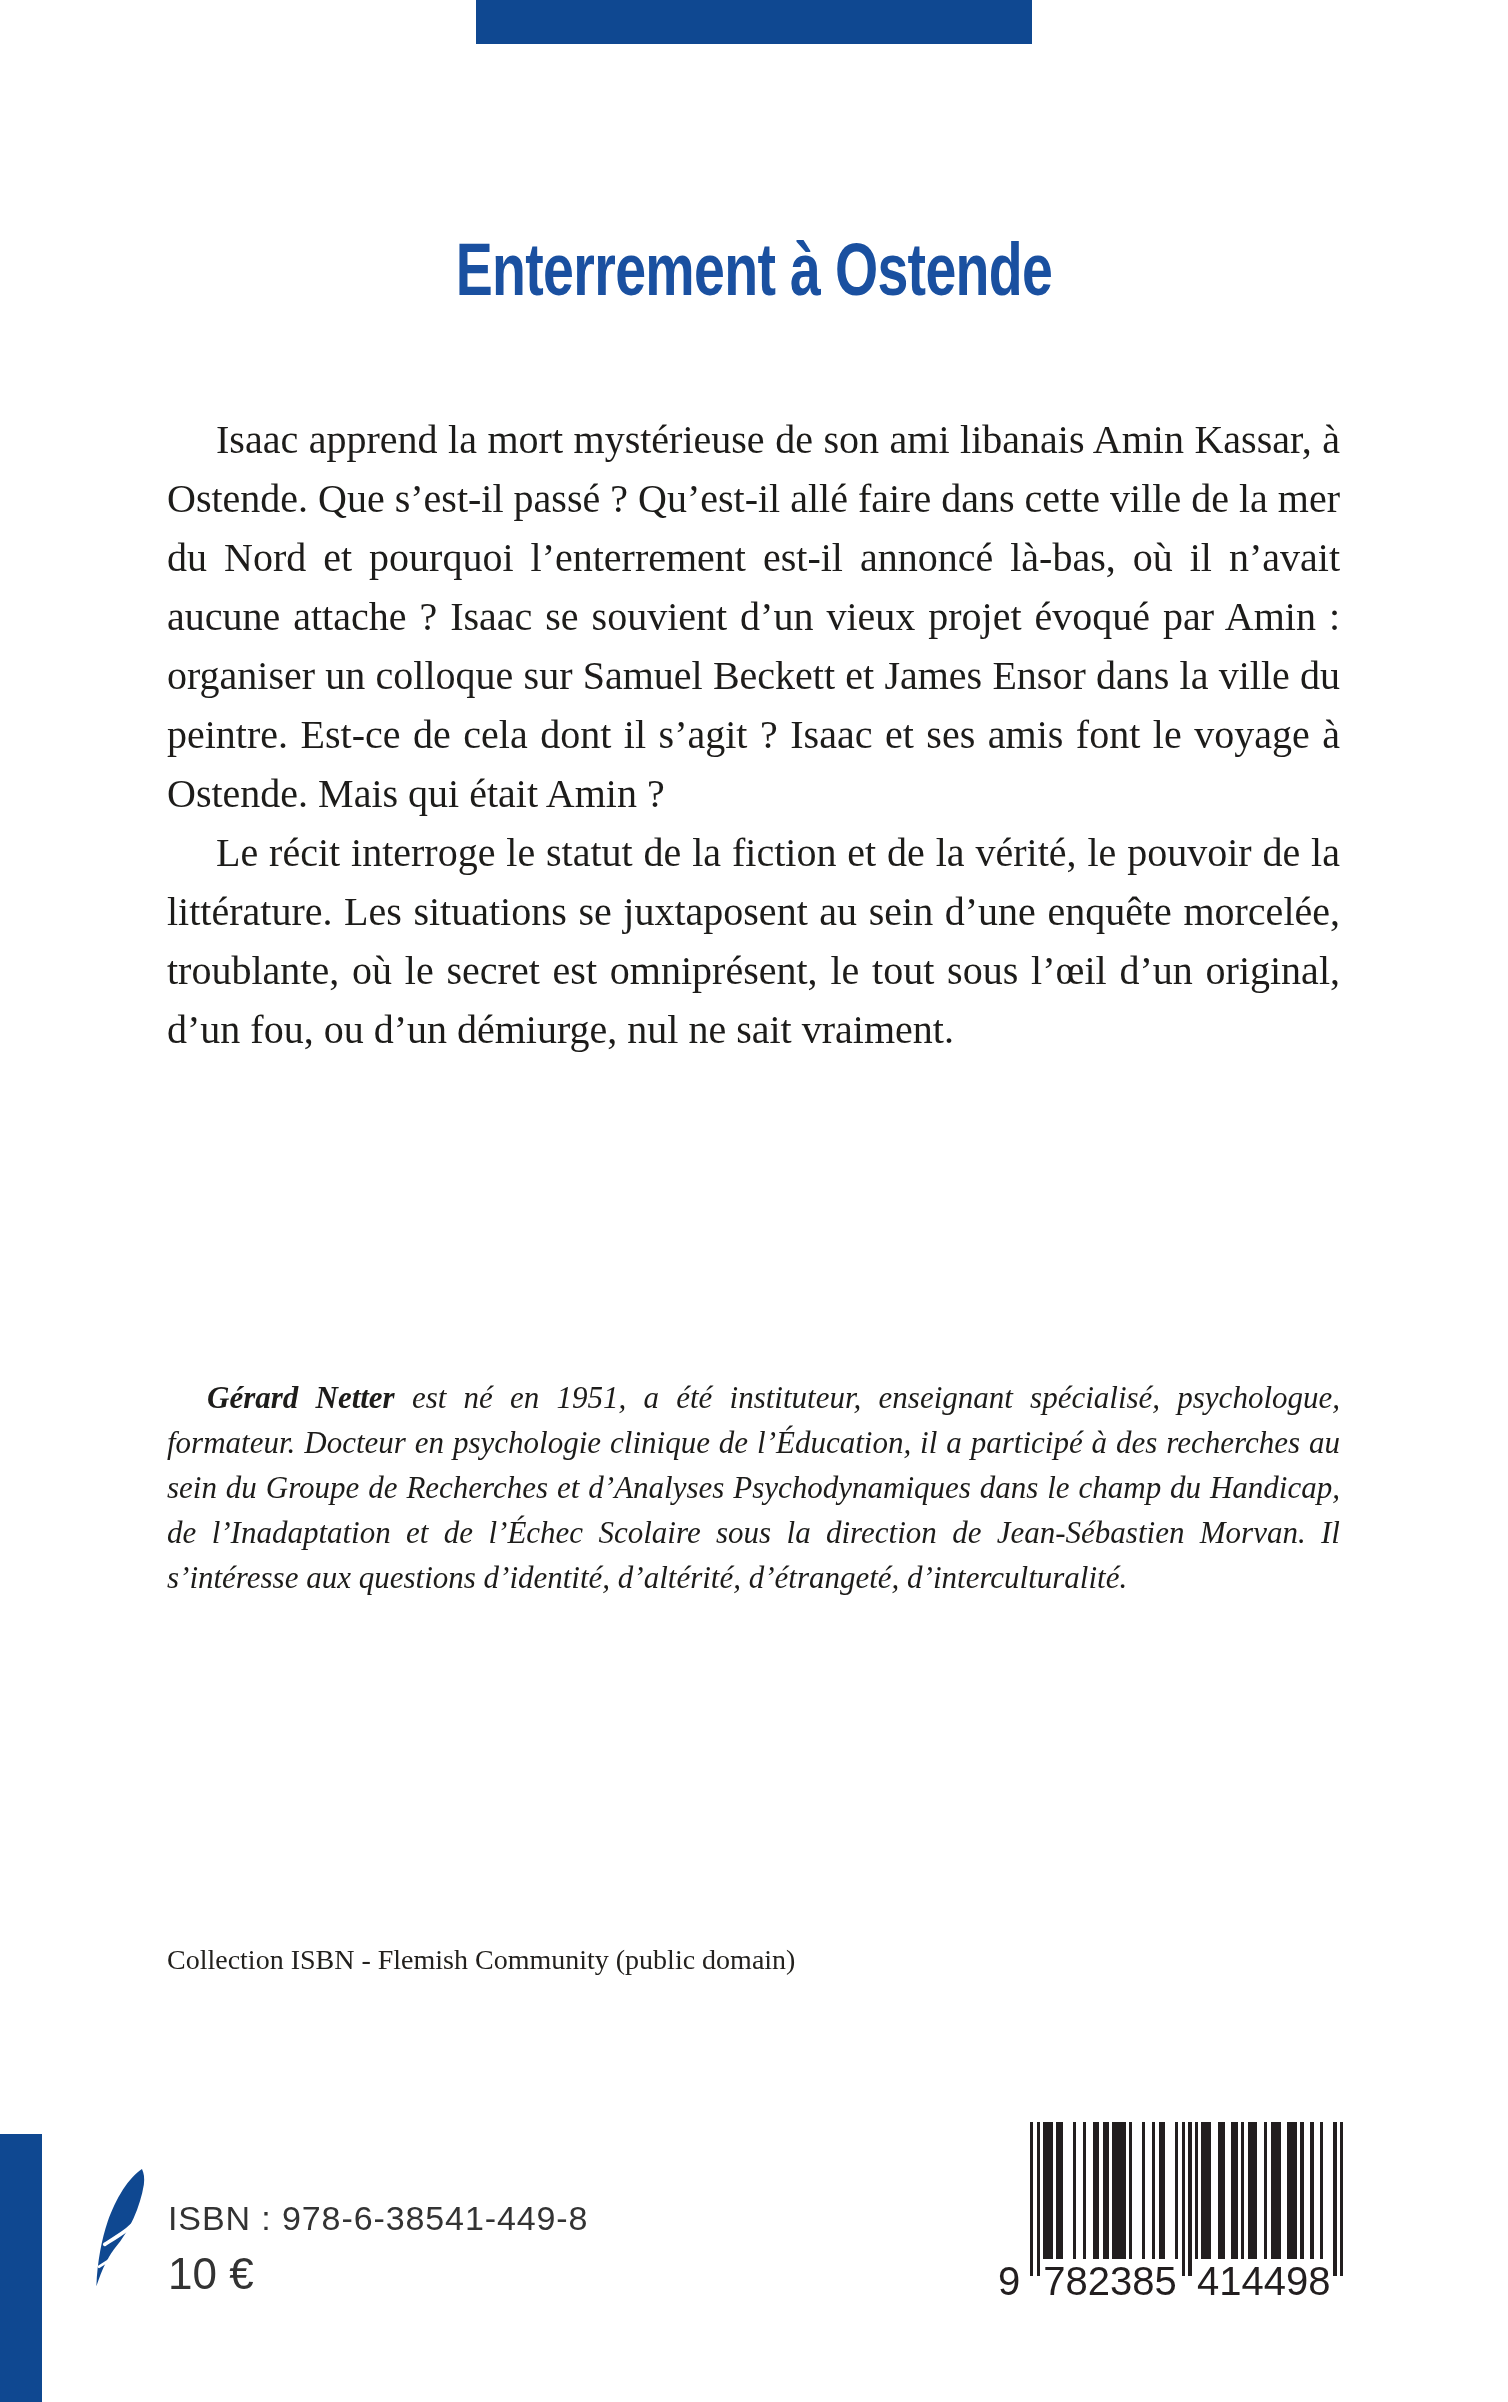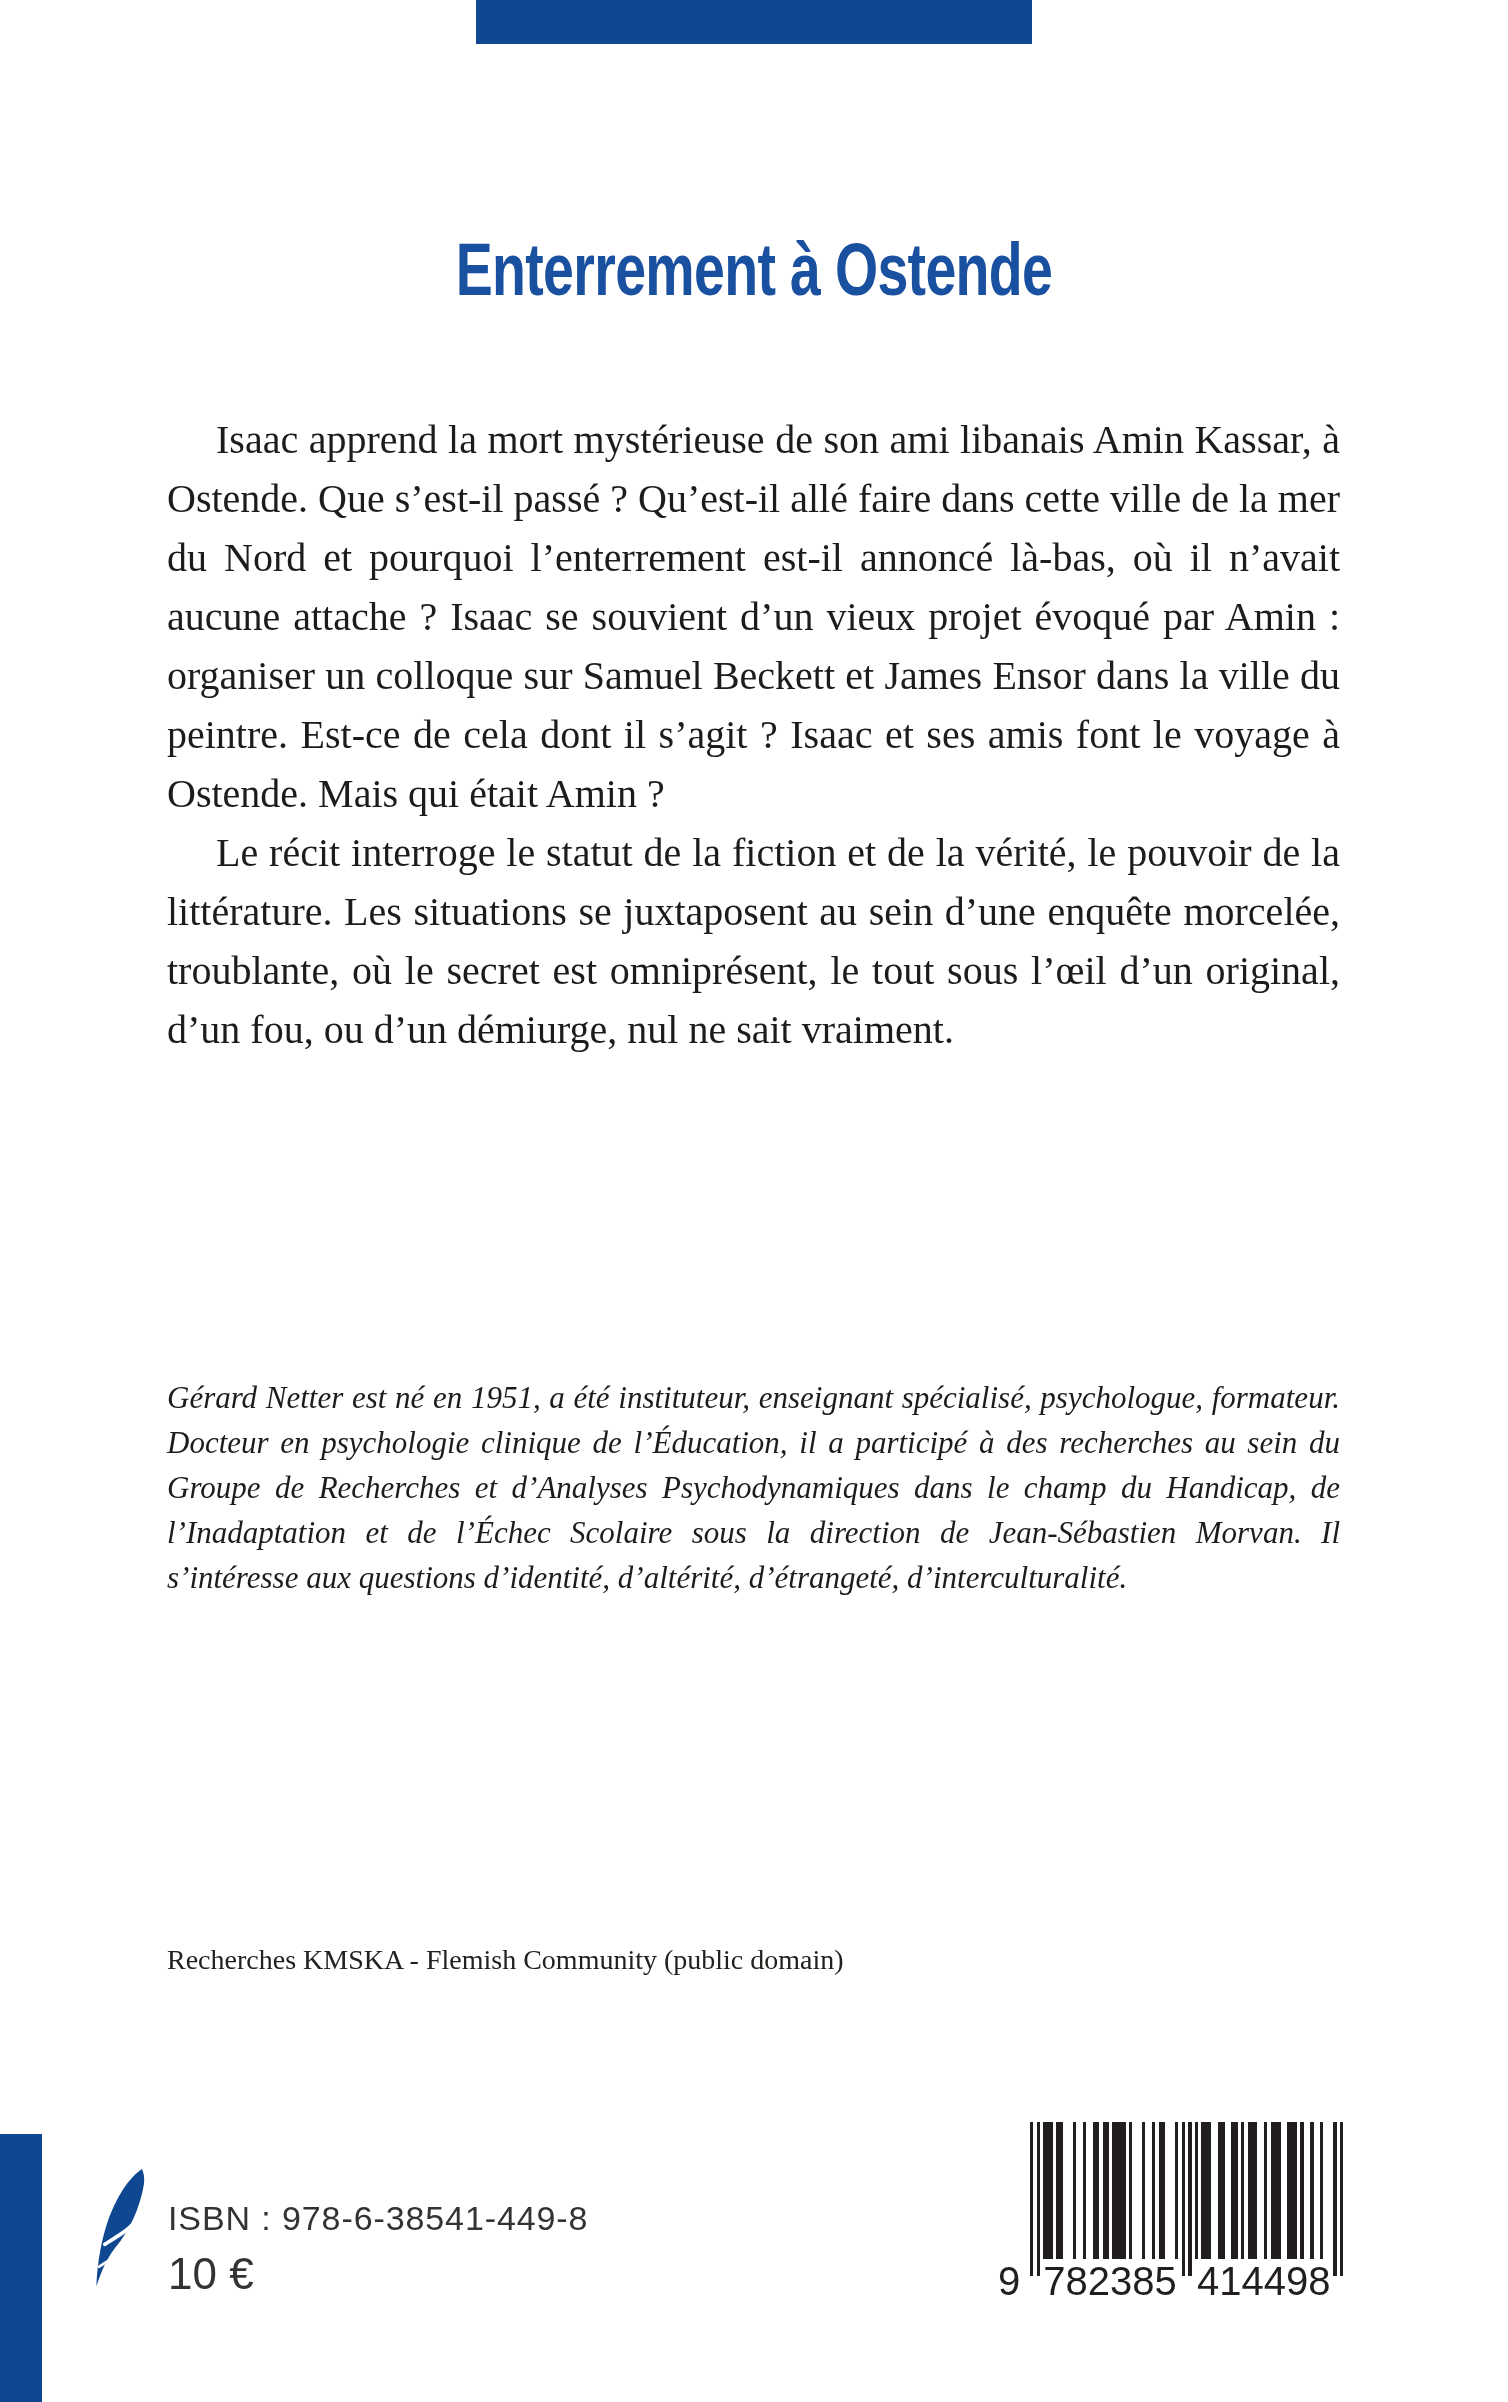--- a/index.html
+++ b/index.html
@@ -30,21 +30,21 @@
     position:absolute;left:167px;top:410px;width:1173px;
     font-size:40px;line-height:59px;
     text-align:justify;
   }
   .synopsis p{margin:0;text-indent:49px;}
   .bio{
     position:absolute;left:167px;top:1375px;width:1173px;
     font-size:31px;line-height:45px;
     font-style:italic;text-align:justify;
   }
-  .bio .bio-name{font-weight:normal;}
+  .bio .bio-name{font-weight:bold;margin-left:40px;}
   .credit{
     position:absolute;left:167px;top:1938px;
     font-size:28px;line-height:44px;color:#23211e;
   }
   .credit div{white-space:nowrap;}
   .left-band{
     position:absolute;left:0;top:2134px;width:42px;height:269px;
     background:#0f4891;
   }
   .feather{
@@ -92,21 +92,21 @@
   <div class="synopsis">
     <p>Isaac apprend la mort mystérieuse de son ami libanais Amin Kassar, à Ostende. Que s’est-il passé ? Qu’est-il allé faire dans cette ville de la mer du Nord et pourquoi l’enterrement est-il annoncé là-bas, où il n’avait aucune attache ? Isaac se souvient d’un vieux projet évoqué par Amin : organiser un colloque sur Samuel Beckett et James Ensor dans la ville du peintre. Est-ce de cela dont il s’agit ? Isaac et ses amis font le voyage à Ostende. Mais qui était Amin ?</p>
     <p>Le récit interroge le statut de la fiction et de la vérité, le pouvoir de la littérature. Les situations se juxtaposent au sein d’une enquête morcelée, troublante, où le secret est omniprésent, le tout sous l’œil d’un original, d’un fou, ou d’un démiurge, nul ne sait vraiment.</p>
   </div>
 
   <div class="bio">
     <span class="bio-name">Gérard Netter</span><span> est né en 1951, a été instituteur, enseignant spécialisé, psychologue, formateur. Docteur en psychologie clinique de l’Éducation, il a participé à des recherches au sein du Groupe de Recherches et d’Analyses Psychodynamiques dans le champ du Handicap, de l’Inadaptation et de l’Échec Scolaire sous la direction de Jean-Sébastien Morvan. Il s’intéresse aux questions d’identité, d’altérité, d’étrangeté, d’interculturalité.</span>
   </div>
 
   <div class="credit">
-    <div>Recherches KMSKA - Flemish Community (public domain)</div>
+    <div>Collection ISBN - Flemish Community (public domain)</div>
   </div>
 
   <div class="left-band"></div>
 
   <svg class="feather" viewBox="0 0 60 130" xmlns="http://www.w3.org/2000/svg">
     <path d="M52 1 C 38 10 24 32 15 58 C 9 76 4 100 3 127 C 6 118 9 110 13 102 C 17 95 19 91 23 86 C 39 67 50 42 54 18 C 55 11 54 5 52 1 Z" fill="#0f4891"></path>
     <path d="M12 82 C 28 72 42 64 54 48" stroke="#ffffff" stroke-width="4" fill="none" stroke-linecap="round"></path>
     <path d="M6 106 L 17 99" stroke="#ffffff" stroke-width="3" fill="none" stroke-linecap="round"></path>
   </svg>
 

